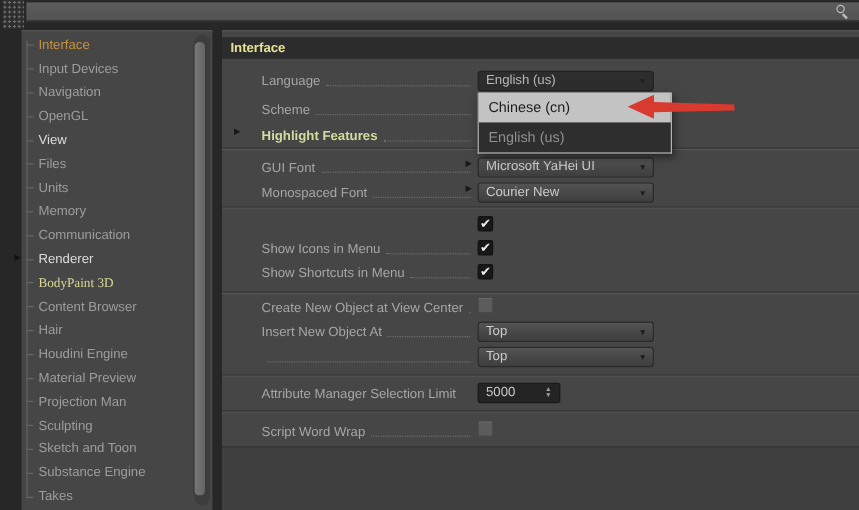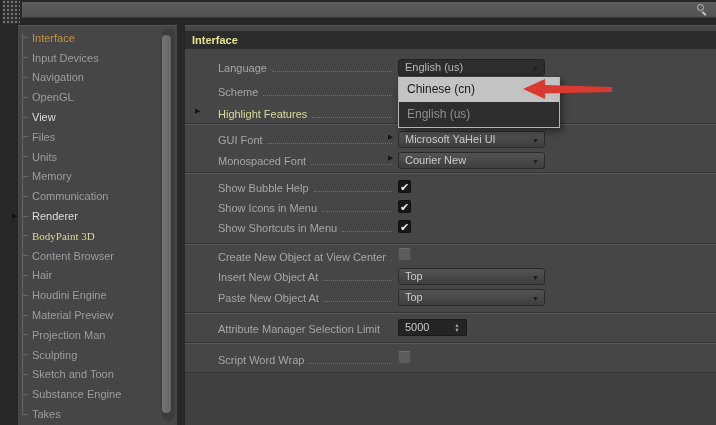--- a/index.html
+++ b/index.html
@@ -74,21 +74,21 @@
     line-height:18px; padding-left:7px;
   }
   .row-label {
     position:absolute; left:33px; width:176px; height:17px;
     display:flex; align-items:flex-end; color:#a6a6a6; white-space:nowrap;
   }
   .row-label .txt { line-height:15px; }
   .row-label .leader {
     flex:1; border-bottom:1px dotted #6f6f6f; margin:0 2px 4px 5px; min-width:0;
   }
-  .row-label.yellow .txt { color:#d6dc9d; }
+  .row-label.yellow .txt { color:#d6dc9d;font-weight:bold; }
   .sep {
     position:absolute; left:0; right:0; height:2px;
     background:#353535; border-bottom:1px solid #585858;
   }
   .dropdown {
     position:absolute; left:213px; width:147px; height:17px;
     background:linear-gradient(#535353,#3e3e3e);
     border:1px solid #2a2a2a; border-radius:3px;
     color:#cbcbcb; line-height:15px; padding:0 18px 0 6px;
     white-space:nowrap; overflow:hidden; cursor:default;
@@ -278,24 +278,20 @@
     <span class="leader"></span>
   </div>
   <span class="tri" style="left:203px;top:128px">▶</span>
   <div class="dropdown" style="top:126px">
     <span>Courier New</span>
     <span class="dd-arrow">▼</span>
   </div>
 
   <div class="sep" style="top:146px"></div>
 
-  <div class="row-label" style="top:153px">
-    <span class="txt">Show Bubble Help</span>
-    <span class="leader"></span>
-  </div>
   <div class="cb checked" style="top:154px">
       <span class="mark">✔</span>
     </div>
 
   <div class="row-label" style="top:173px">
     <span class="txt">Show Icons in Menu</span>
     <span class="leader"></span>
   </div>
   <div class="cb checked" style="top:174px">
       <span class="mark">✔</span>
@@ -320,21 +316,20 @@
   <div class="row-label" style="top:242px">
     <span class="txt">Insert New Object At</span>
     <span class="leader"></span>
   </div>
   <div class="dropdown" style="top:242px">
     <span>Top</span>
     <span class="dd-arrow">▼</span>
   </div>
 
   <div class="row-label" style="top:263px">
-    <span class="txt">Paste New Object At</span>
     <span class="leader"></span>
   </div>
   <div class="dropdown" style="top:263px">
     <span>Top</span>
     <span class="dd-arrow">▼</span>
   </div>
 
   <div class="sep" style="top:286px"></div>
 
   <div class="row-label" style="top:294px">

